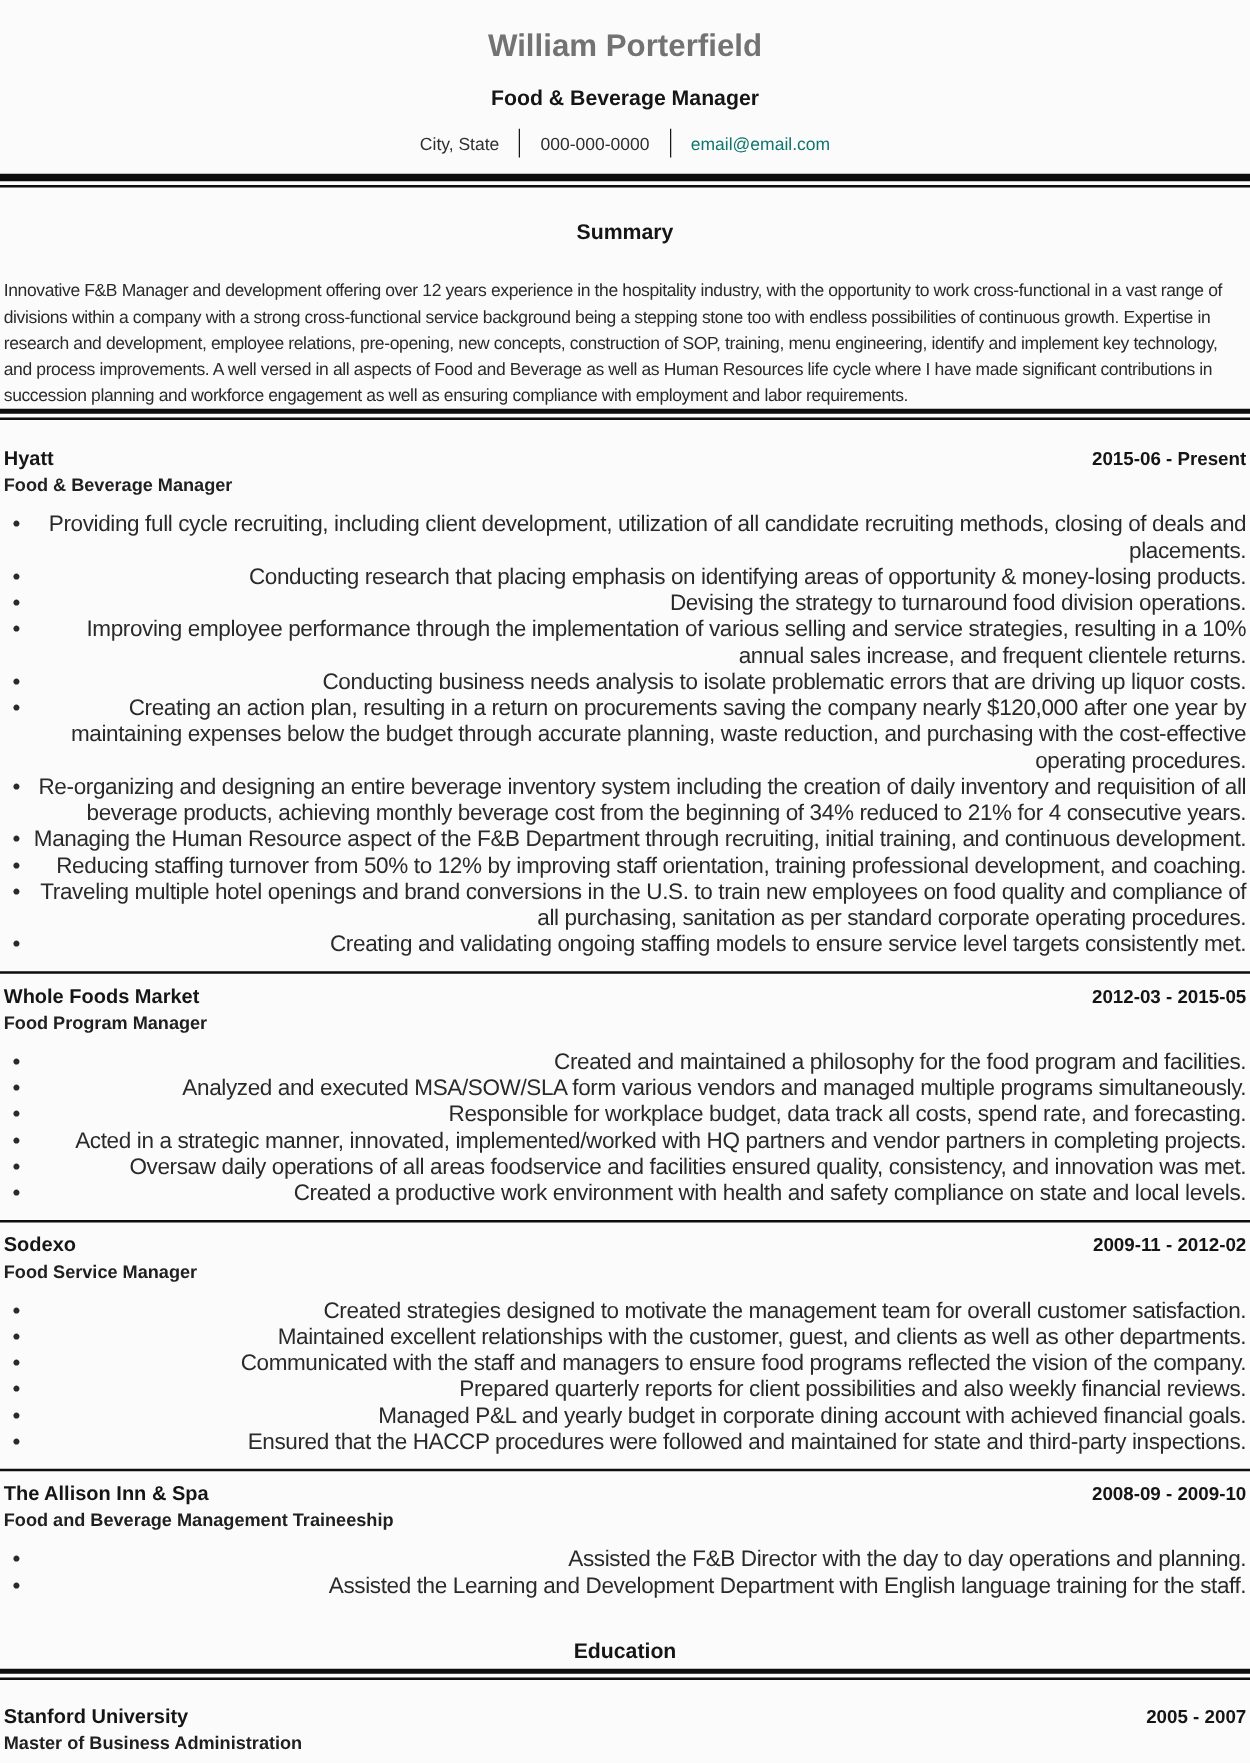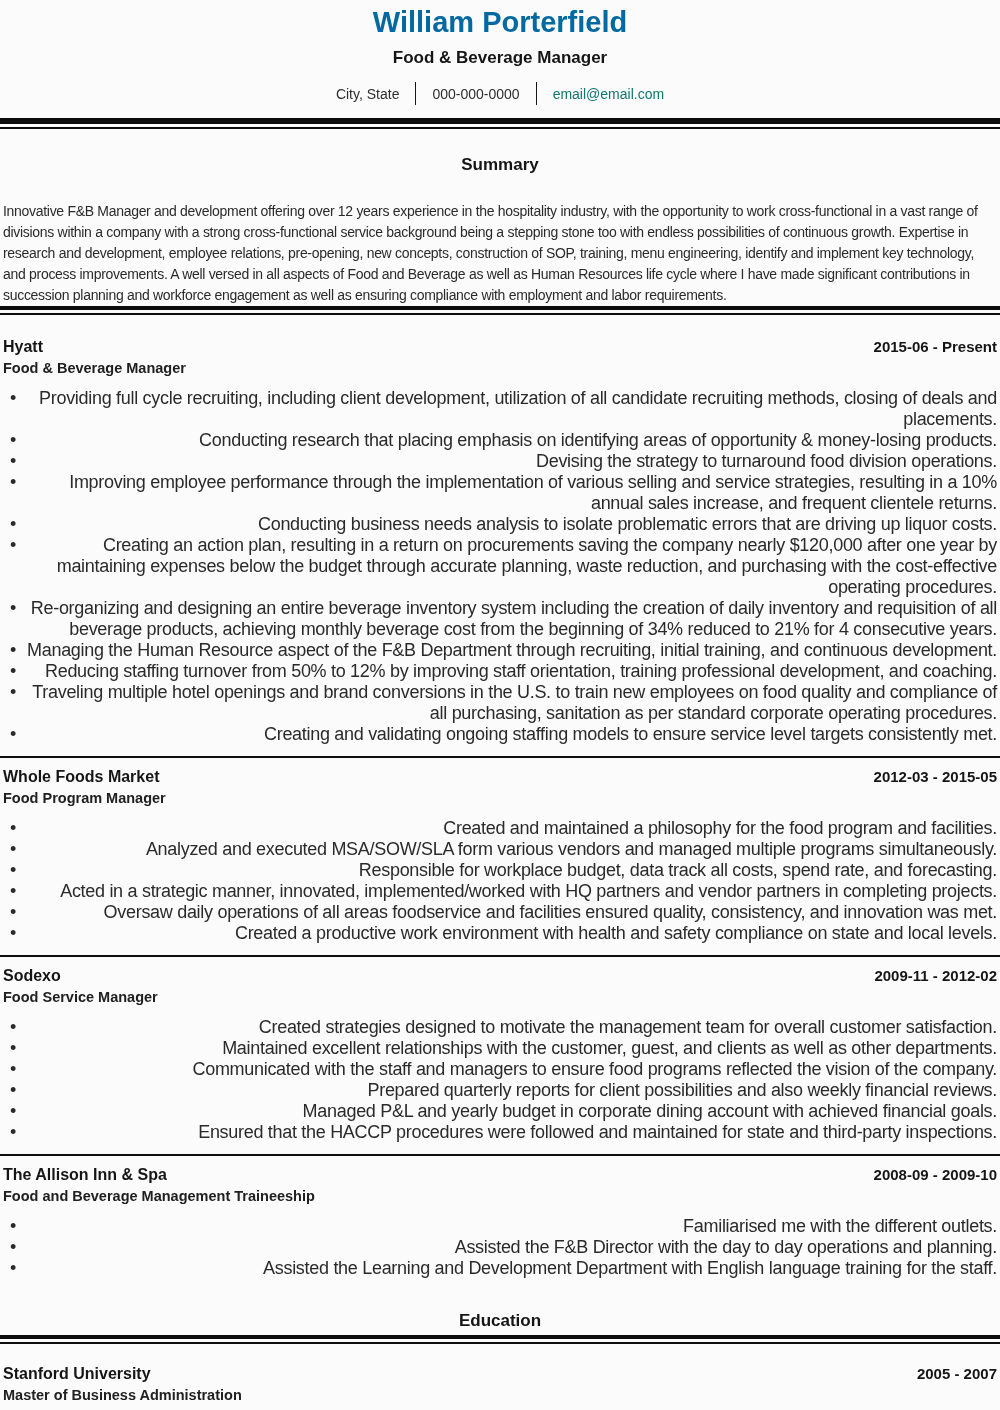--- a/index.html
+++ b/index.html
@@ -7,21 +7,21 @@
     background:#fbfbfb;
     font-family:"Liberation Sans","DejaVu Sans",sans-serif;
     color:#2a2a2a;
     -webkit-font-smoothing:antialiased;
   }
   .page{width:1000px;height:1410px;overflow:hidden;background:#fbfbfb;position:relative;}
   .pad{padding-left:3px;padding-right:3px;}
 
   
   .hdr{text-align:center;padding-top:5px;}
-  .hdr h1{margin:0;font-size:29px;line-height:34px;font-weight:700;color:#0369a1;}
+  .hdr h1{margin:15px;font-size:25px;line-height:34px;font-weight:700;color:#737373;}
   .hdr-title{margin-top:9px;font-size:17px;line-height:20px;font-weight:700;color:#151515;}
   .contact{margin-top:14px;font-size:14px;line-height:22px;color:#2e2e2e;
            display:flex;justify-content:center;align-items:center;}
   .vsep{display:inline-block;width:1px;height:23px;background:#161616;margin:0 16px;}
   .email{color:#0f766e;text-decoration:none;text-align:center;}
 
   
   .rule-double{border-top:6px solid #0d0d0d;border-bottom:2px solid #0d0d0d;height:3px;}
   .rule-header{margin-top:13px;}
   .rule-section{border-top:4px solid #0d0d0d;}
@@ -132,21 +132,20 @@
     </article>
     <div class="job-sep"></div>
 
     <article class="job">
       <div class="job-head pad">
         <span class="company">The Allison Inn &amp; Spa</span>
         <span class="dates">2008-09 - 2009-10</span>
       </div>
       <div class="role pad">Food and Beverage Management Traineeship</div>
       <ul class="bullets">
-        <li>Familiarised me with the different outlets.</li>
         <li>Assisted the F&amp;B Director with the day to day operations and planning.</li>
         <li>Assisted the Learning and Development Department with English language training for the staff.</li>
       </ul>
     </article>
   </section>
 
   <section>
     <h2 class="section-heading edu-heading pad">Education</h2>
     <div class="rule-double rule-section"></div>
 

